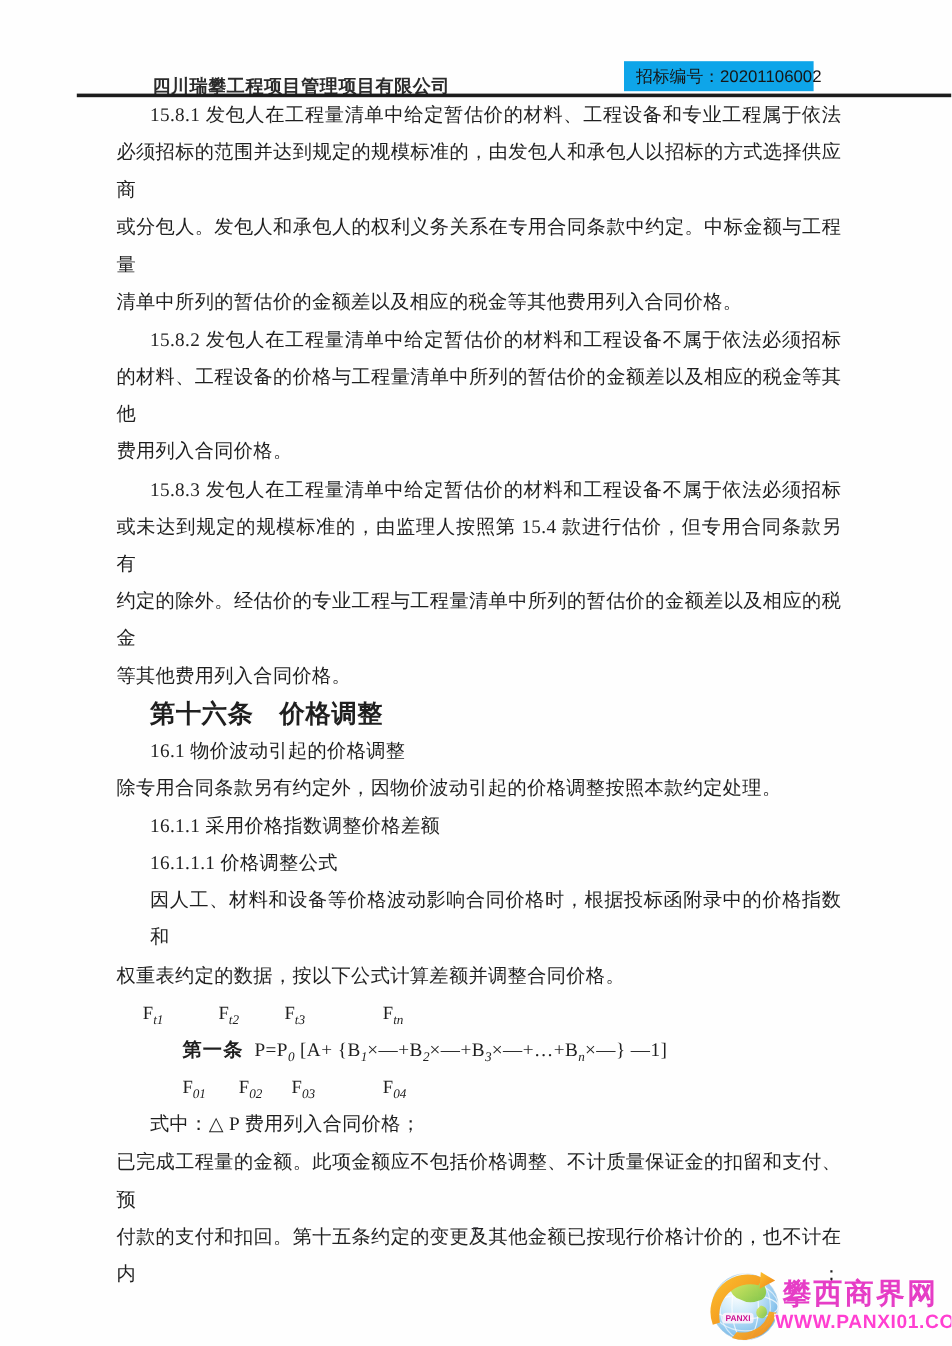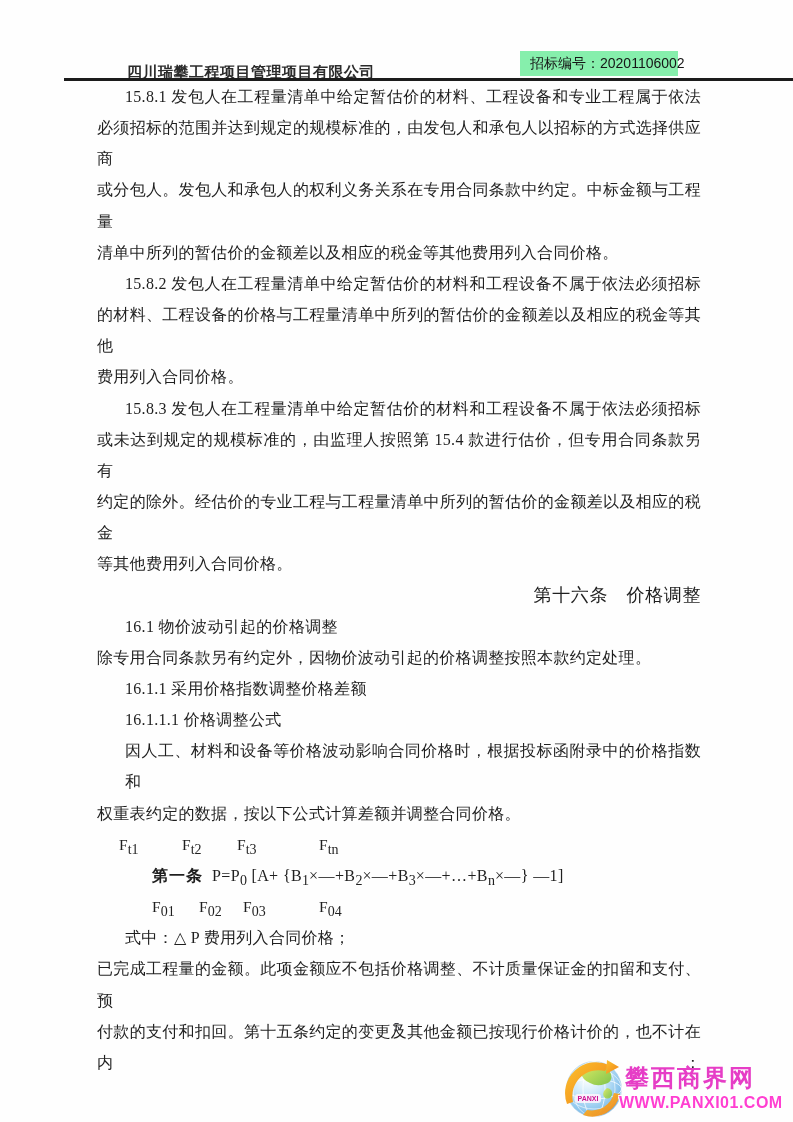--- a/index.html
+++ b/index.html
@@ -7,44 +7,44 @@
     position:relative;width:793px;height:1122px;background:#fefefe;overflow:hidden;
     font-family:"Liberation Serif","DejaVu Serif",serif;color:#1f1f1f;
   }
   
   .company{
     position:absolute;left:127px;top:53px;font-size:15px;font-weight:600;
     font-family:"Liberation Sans","DejaVu Sans",sans-serif;color:#2b2b2b;letter-spacing:.5px;margin-top:10px;
   }
   .bidbox{
     position:absolute;left:520px;top:51px;width:158px;height:25px;line-height:25px;
-    background:#86efac;font-family:"Liberation Sans","DejaVu Sans",sans-serif;
+    background:#0ea5e9;font-family:"Liberation Sans","DejaVu Sans",sans-serif;
     font-size:14px;color:#161616;padding-left:10px;box-sizing:border-box;white-space:nowrap;
   }
   .rule{position:absolute;left:64px;top:78px;width:729px;height:3px;background:#1c1c1c;}
   
   .content{position:absolute;left:97px;top:81px;width:604px;font-size:16px;letter-spacing:.3px;}
   .ln{min-height:31.15px;line-height:31.15px;white-space:nowrap;}
   .jf{white-space:normal;text-align:justify;text-align-last:justify;}
   .in{padding-left:28px;}
-  .heading{font-weight:normal;font-size:18px;letter-spacing:.6px;text-align:right;}
-  sub{font-size:14px;line-height:0;letter-spacing:0;}
+  .heading{font-weight:bold;font-size:21px;letter-spacing:.6px;}
+  sub{font-size:11px;line-height:0;letter-spacing:0;font-style:italic;}
   
   .fr{position:relative;}
   .ftok{position:absolute;top:0;font-size:15.5px;letter-spacing:0;}
   .frm{padding-left:55px;}
   .flabel{font-weight:bold;letter-spacing:1px;margin-right:9px;}
   .fexpr{letter-spacing:.4px;}
   
   .pageno{
     position:absolute;left:0;top:1020px;width:100%;text-align:center;
     font-size:12.5px;color:#3a3a44;
   }
   
-  .watermark{position:absolute;left:563px;top:1056px;width:200px;height:66px;}
+  .watermark{position:absolute;left:590px;top:1056px;width:200px;height:66px;}
   .wm-logo{position:absolute;left:0;top:2px;}
   .wm-name{
     position:absolute;left:62px;top:6px;font-size:24px;font-weight:bold;
     color:#e63dc6;letter-spacing:2px;white-space:nowrap;
     font-family:"Liberation Serif","DejaVu Serif",serif;
   }
   .wm-url{
     position:absolute;left:56px;top:38px;font-size:16px;font-weight:bold;
     color:#ff3fd1;letter-spacing:.5px;white-space:nowrap;
     font-family:"Liberation Sans","DejaVu Sans",sans-serif;

